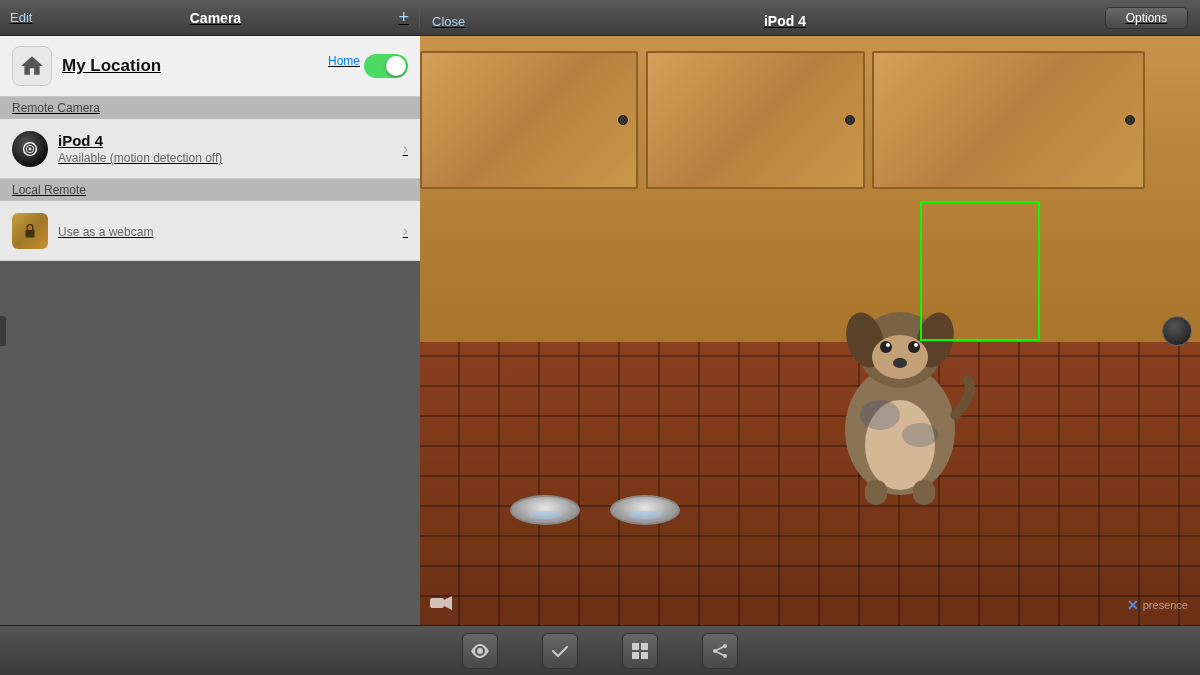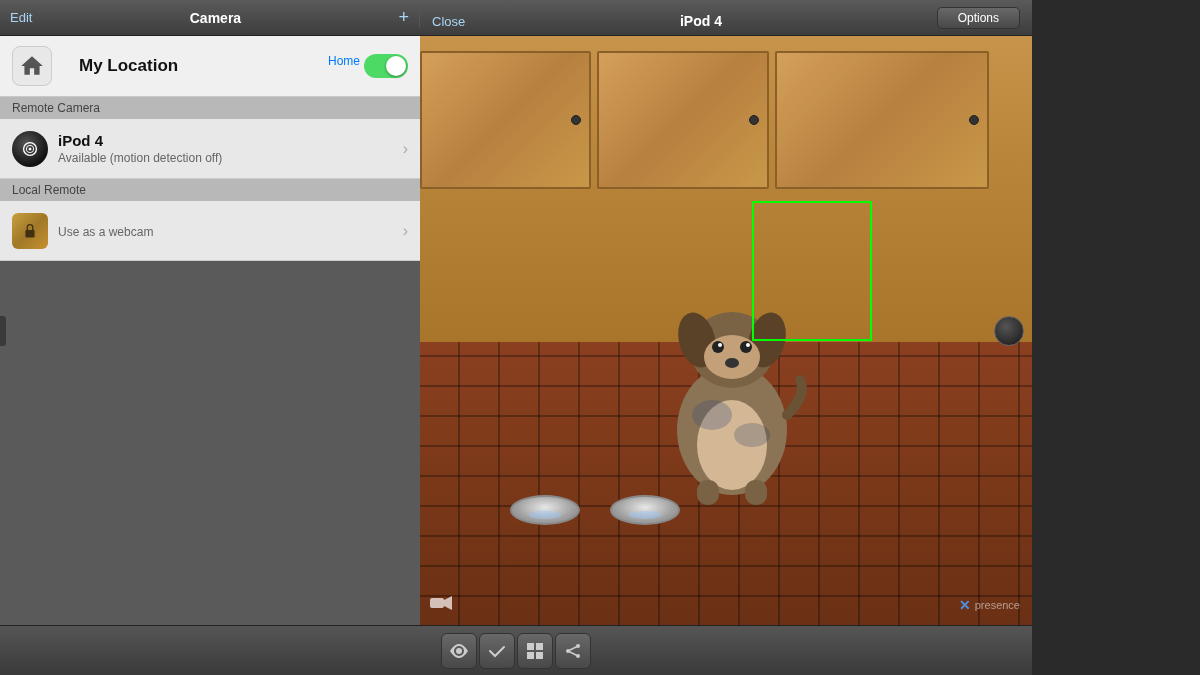--- a/index.html
+++ b/index.html
@@ -8,27 +8,28 @@
       width: 1200px;
       height: 675px;
       background: #2a2a2a;
       font-family: -apple-system, 'Helvetica Neue', Arial, sans-serif;
       overflow: hidden;
       position: relative;
     }
 
     
     .device-frame {
-      width: 1032px;
+      width: 1200px;
       height: 675px;
       background: #1a1a1a;
       border-radius: 16px;
       position: relative;
       display: flex;
       flex-direction: column;
+      text-decoration: underline;
     }
 
     
     .top-bar {
       height: 36px;
       background: linear-gradient(180deg, #5a5a5a 0%, #3d3d3d 100%);
       border-bottom: 1px solid #222;
       display: flex;
       align-items: center;
       position: relative;
@@ -113,21 +114,21 @@
       display: flex;
       flex-direction: column;
     }
 
     
     .location-header {
       background: #f0f0f0;
       padding: 10px 12px;
       display: flex;
       align-items: center;
-      gap: 27px;
+      gap: 10px;
       border-bottom: 1px solid #c8c8c8;
       min-height: 58px;
     }
 
     .house-icon-wrap {
       width: 40px;
       height: 40px;
       background: #e8e8e8;
       border-radius: 8px;
       display: flex;

